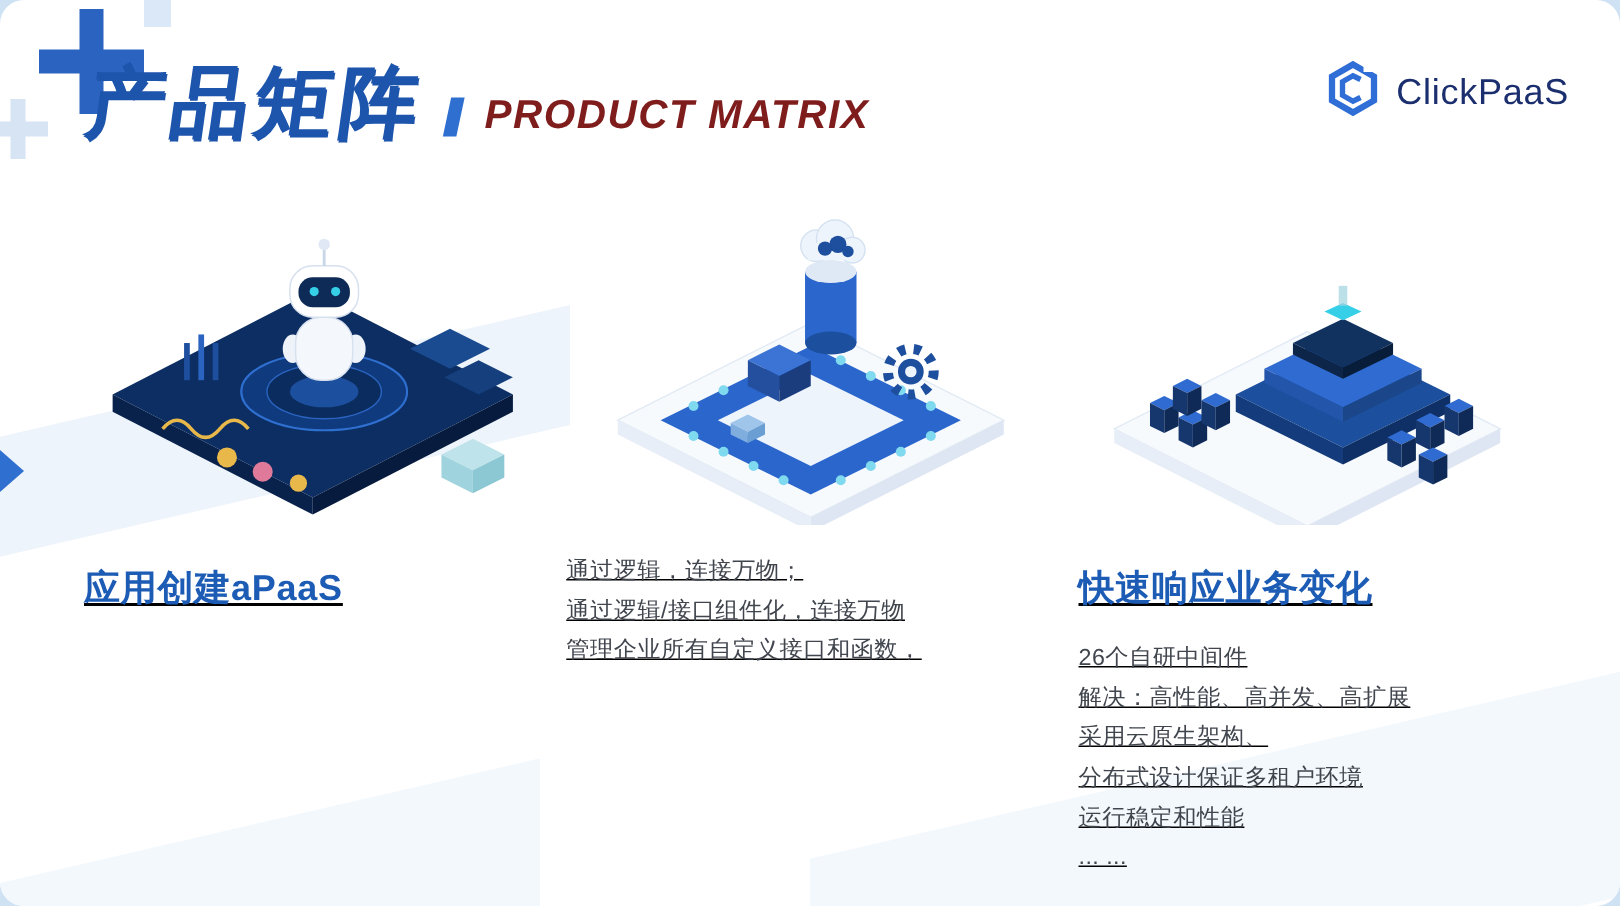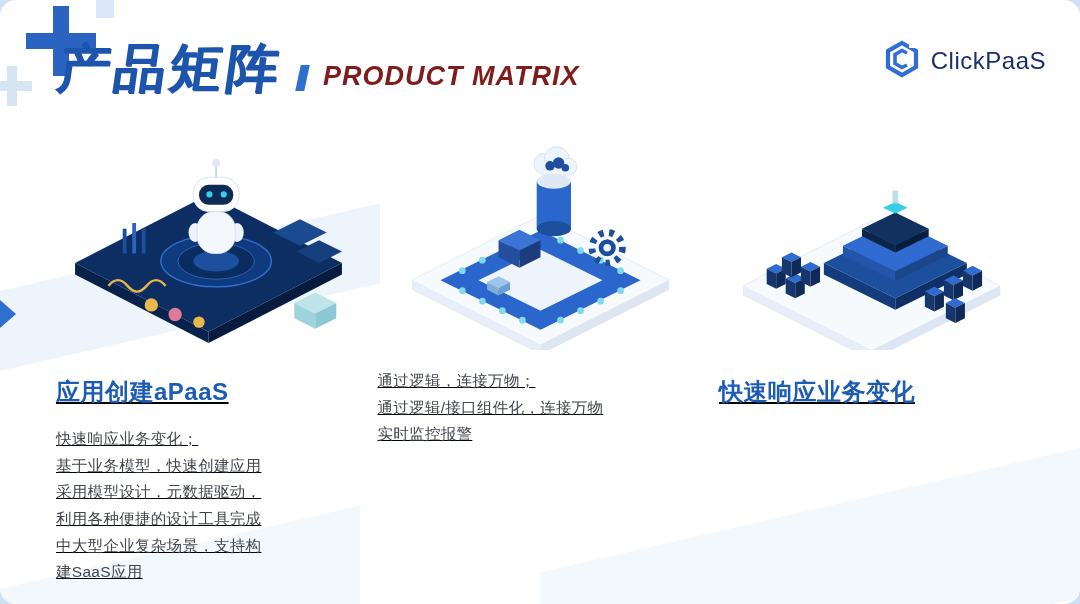--- a/index.html
+++ b/index.html
@@ -151,28 +151,20 @@
           <circle cx="176" cy="80" r="3.2" fill="#35d0e8"></circle>
           <line x1="168" y1="62" x2="168" y2="50" stroke="#c9d6e8" stroke-width="2"></line>
           <circle cx="168" cy="47" r="4" fill="#dfe8f4"></circle>
 
           <polygon points="250,194 272,183 294,194 272,205" fill="#bfe3ea"></polygon>
           <polygon points="250,194 250,210 272,221 272,205" fill="#9fd3de"></polygon>
           <polygon points="294,194 294,210 272,221 272,205" fill="#8cc7d4"></polygon>
         </svg>
       </div>
       <h2 class="col-heading">应用创建aPaaS</h2>
-      <div class="col-text">
-        <div class="line">快速响应业务变化；</div>
-        <div class="line">基于业务模型，快速创建应用</div>
-        <div class="line">采用模型设计，元数据驱动，</div>
-        <div class="line">利用各种便捷的设计工具完成</div>
-        <div class="line">中大型企业复杂场景，支持构</div>
-        <div class="line">建SaaS应用</div>
-      </div>
     </div>
 
     <div class="col mid">
       <div class="illus">
         <svg width="305" height="235" viewBox="0 0 320 240">
 
           <polygon points="25,170 160,102 295,170 160,238" fill="#f7fafd" stroke="#e2eaf4"></polygon>
           <polygon points="25,170 25,180 160,248 160,238" fill="#e8eef7"></polygon>
           <polygon points="295,170 295,180 160,248 160,238" fill="#dde6f2"></polygon>
 
@@ -221,21 +213,21 @@
           <circle cx="230" cy="136" r="4" fill="#eef4fb"></circle>
 
           <polygon points="104,172 116,166 128,172 116,178" fill="#9fc5ea"></polygon>
           <polygon points="104,172 104,180 116,186 116,178" fill="#7faede"></polygon>
           <polygon points="128,172 128,180 116,186 116,178" fill="#6b9fd4"></polygon>
         </svg>
       </div>
       <div class="col-text">
         <div class="line">通过逻辑，连接万物；</div>
         <div class="line">通过逻辑/接口组件化，连接万物</div>
-        <div class="line">实时监控报警</div>
+        <div class="line">管理企业所有自定义接口和函数，</div>
       </div>
     </div>
 
     <div class="col">
       <div class="illus">
         <svg width="305" height="235" viewBox="0 0 320 240">
 
           <polygon points="25,176 160,108 295,176 160,244" fill="#f7fafd" stroke="#e3ebf5"></polygon>
           <polygon points="25,176 25,186 160,254 160,244" fill="#e8eef7"></polygon>
           <polygon points="295,176 295,186 160,254 160,244" fill="#dde6f2"></polygon>
@@ -277,16 +269,24 @@
             <polygon points="216,182 226,177 236,182 226,187" fill="#2f6bd0"></polygon>
             <polygon points="216,182 216,198 226,203 226,187" fill="#16366e"></polygon>
             <polygon points="236,182 236,198 226,203 226,187" fill="#0f2a57"></polygon>
             <polygon points="238,194 248,189 258,194 248,199" fill="#2f6bd0"></polygon>
             <polygon points="238,194 238,210 248,215 248,199" fill="#16366e"></polygon>
             <polygon points="258,194 258,210 248,215 248,199" fill="#0f2a57"></polygon>
           </g>
         </svg>
       </div>
       <h2 class="col-heading">快速响应业务变化</h2>
+      <div class="col-text">
+        <div class="line">26个自研中间件</div>
+        <div class="line">解决：高性能、高并发、高扩展</div>
+        <div class="line">采用云原生架构、</div>
+        <div class="line">分布式设计保证多租户环境</div>
+        <div class="line">运行稳定和性能</div>
+        <div class="line">... ...</div>
+      </div>
     </div>
 
   </div>
 </div>
 
 </body></html>

